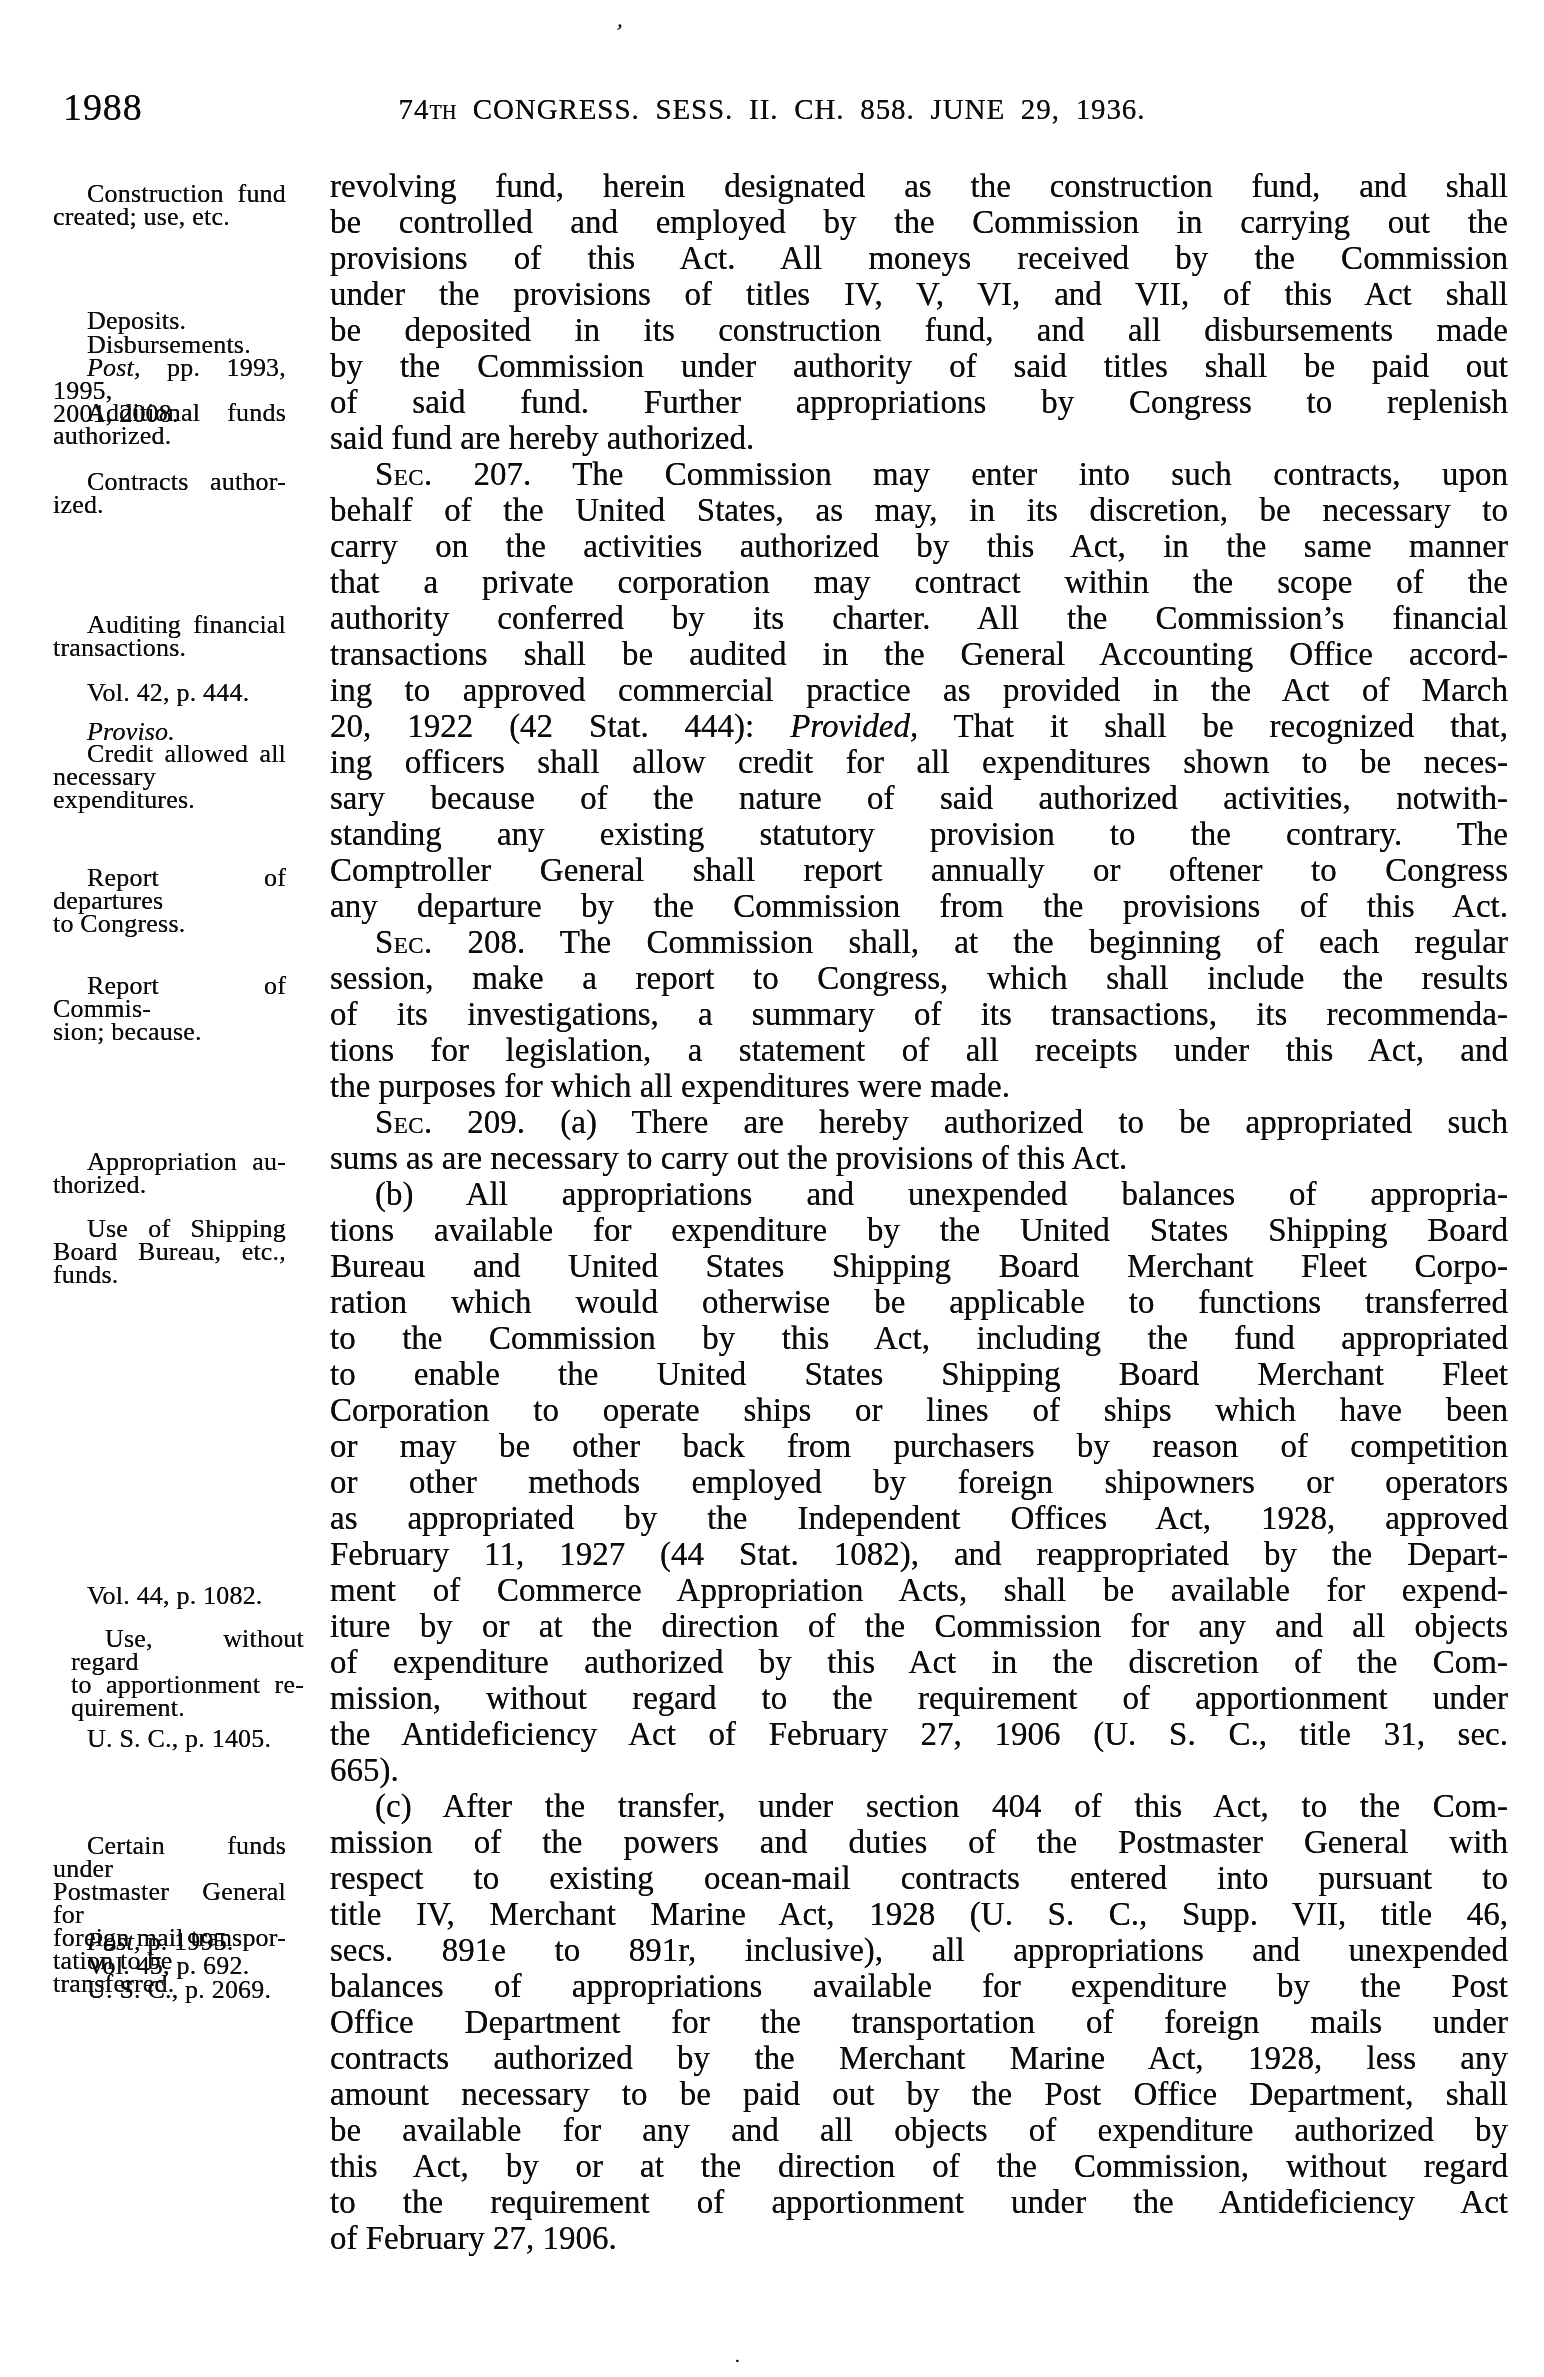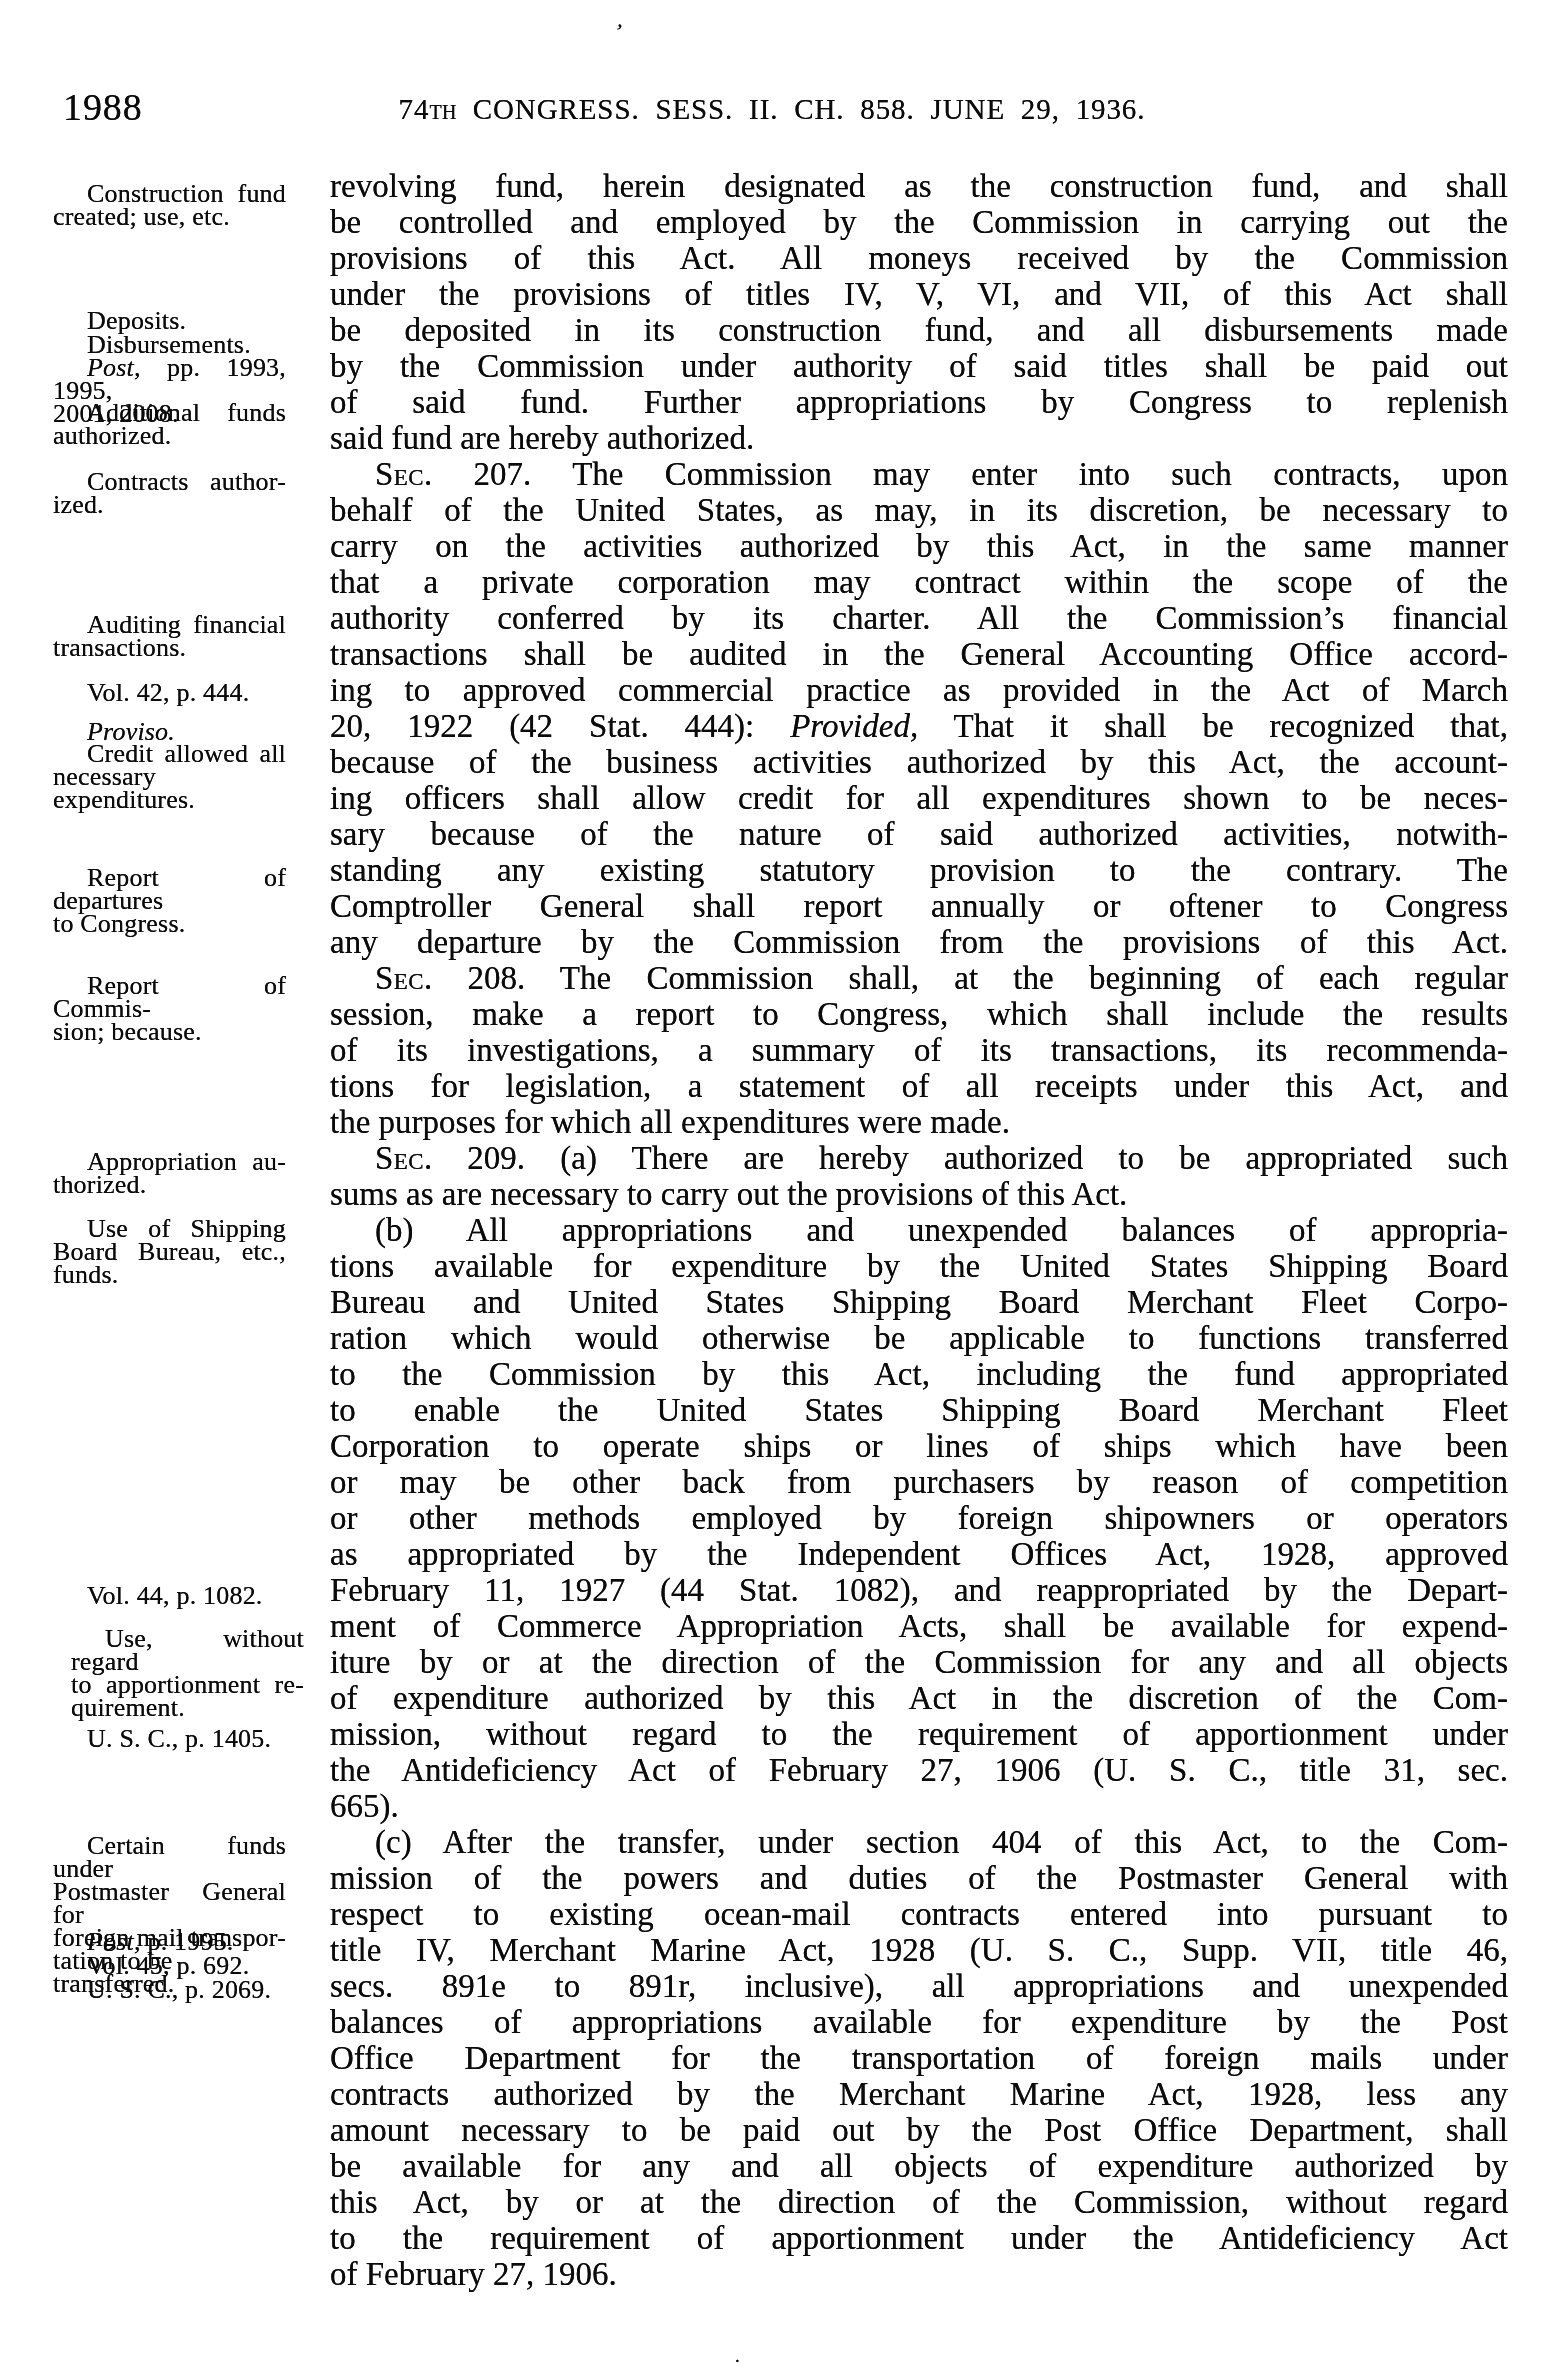--- a/index.html
+++ b/index.html
@@ -156,21 +156,20 @@
       <div class="bl j">of said fund. Further appropriations by Congress to replenish</div>
       <div class="bl">said fund are hereby authorized.</div>
       <div class="bl ind j"><span class="st-sc">Sec</span>. 207. The Commission may enter into such contracts, upon</div>
       <div class="bl j">behalf of the United States, as may, in its discretion, be necessary to</div>
       <div class="bl j">carry on the activities authorized by this Act, in the same manner</div>
       <div class="bl j">that a private corporation may contract within the scope of the</div>
       <div class="bl j">authority conferred by its charter. All the Commission’s financial</div>
       <div class="bl j">transactions shall be audited in the General Accounting Office accord-</div>
       <div class="bl j">ing to approved commercial practice as provided in the Act of March</div>
       <div class="bl j">20, 1922 (42 Stat. 444): <span class="st-i">Provided,</span> That it shall be recognized that,</div>
-      <div class="bl j">because of the business activities authorized by this Act, the account-</div>
       <div class="bl j">ing officers shall allow credit for all expenditures shown to be neces-</div>
       <div class="bl j">sary because of the nature of said authorized activities, notwith-</div>
       <div class="bl j">standing any existing statutory provision to the contrary. The</div>
       <div class="bl j">Comptroller General shall report annually or oftener to Congress</div>
       <div class="bl j">any departure by the Commission from the provisions of this Act.</div>
       <div class="bl ind j"><span class="st-sc">Sec</span>. 208. The Commission shall, at the beginning of each regular</div>
       <div class="bl j">session, make a report to Congress, which shall include the results</div>
       <div class="bl j">of its investigations, a summary of its transactions, its recommenda-</div>
       <div class="bl j">tions for legislation, a statement of all receipts under this Act, and</div>
       <div class="bl">the purposes for which all expenditures were made.</div>

